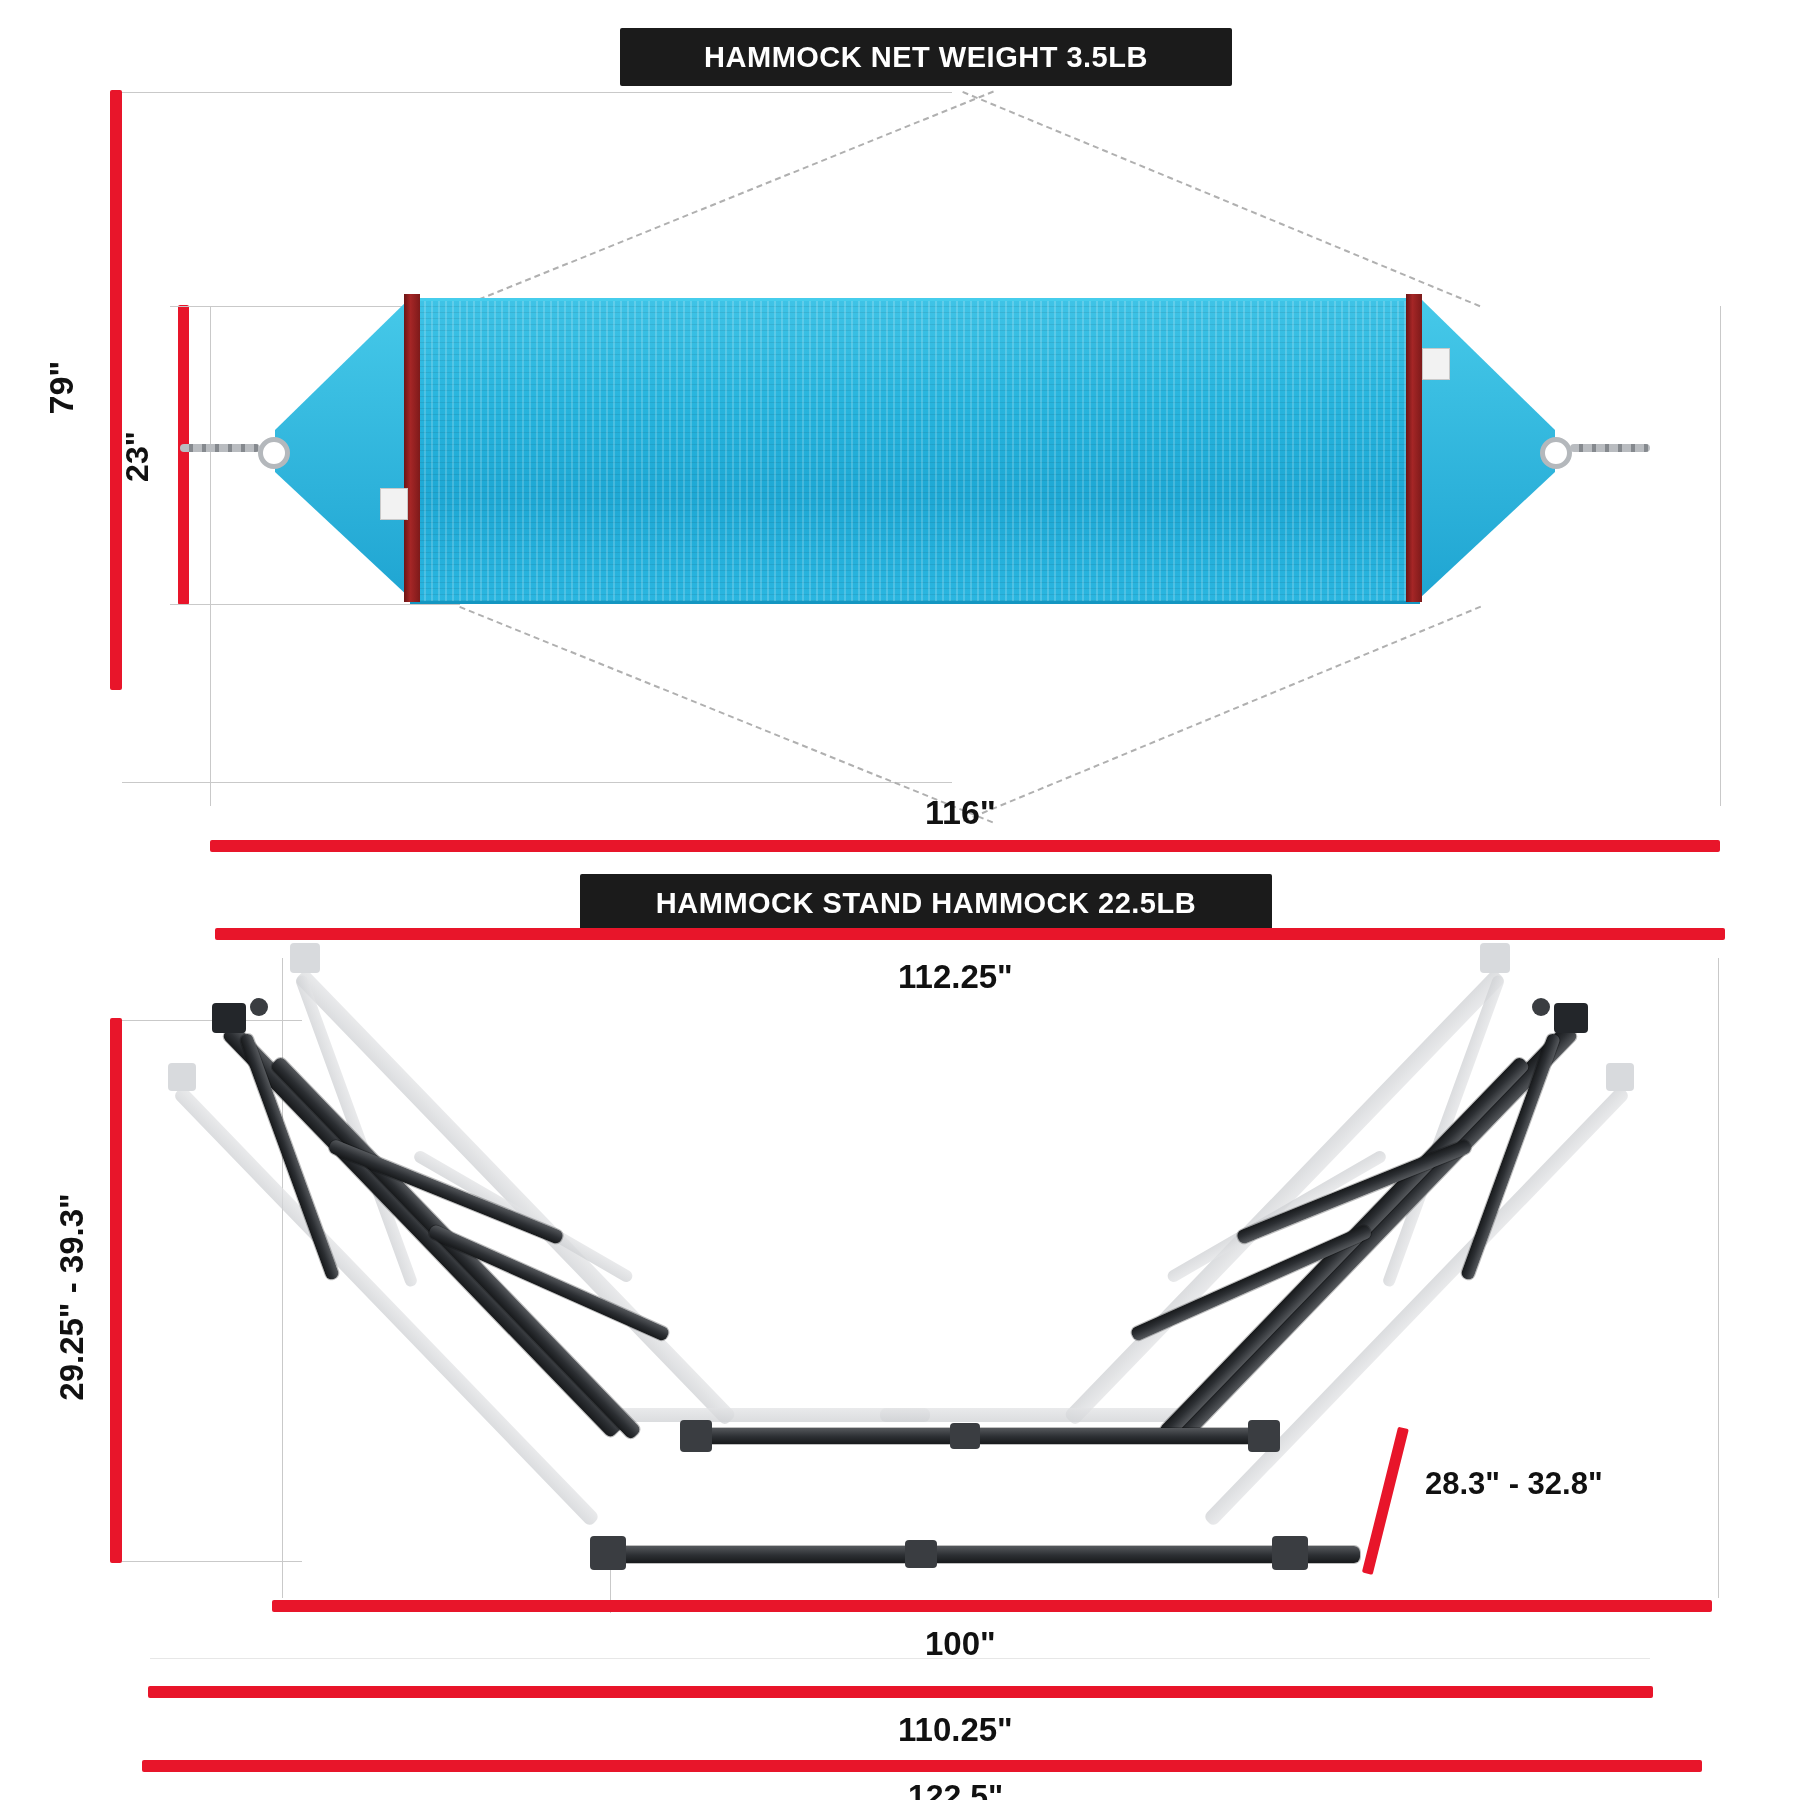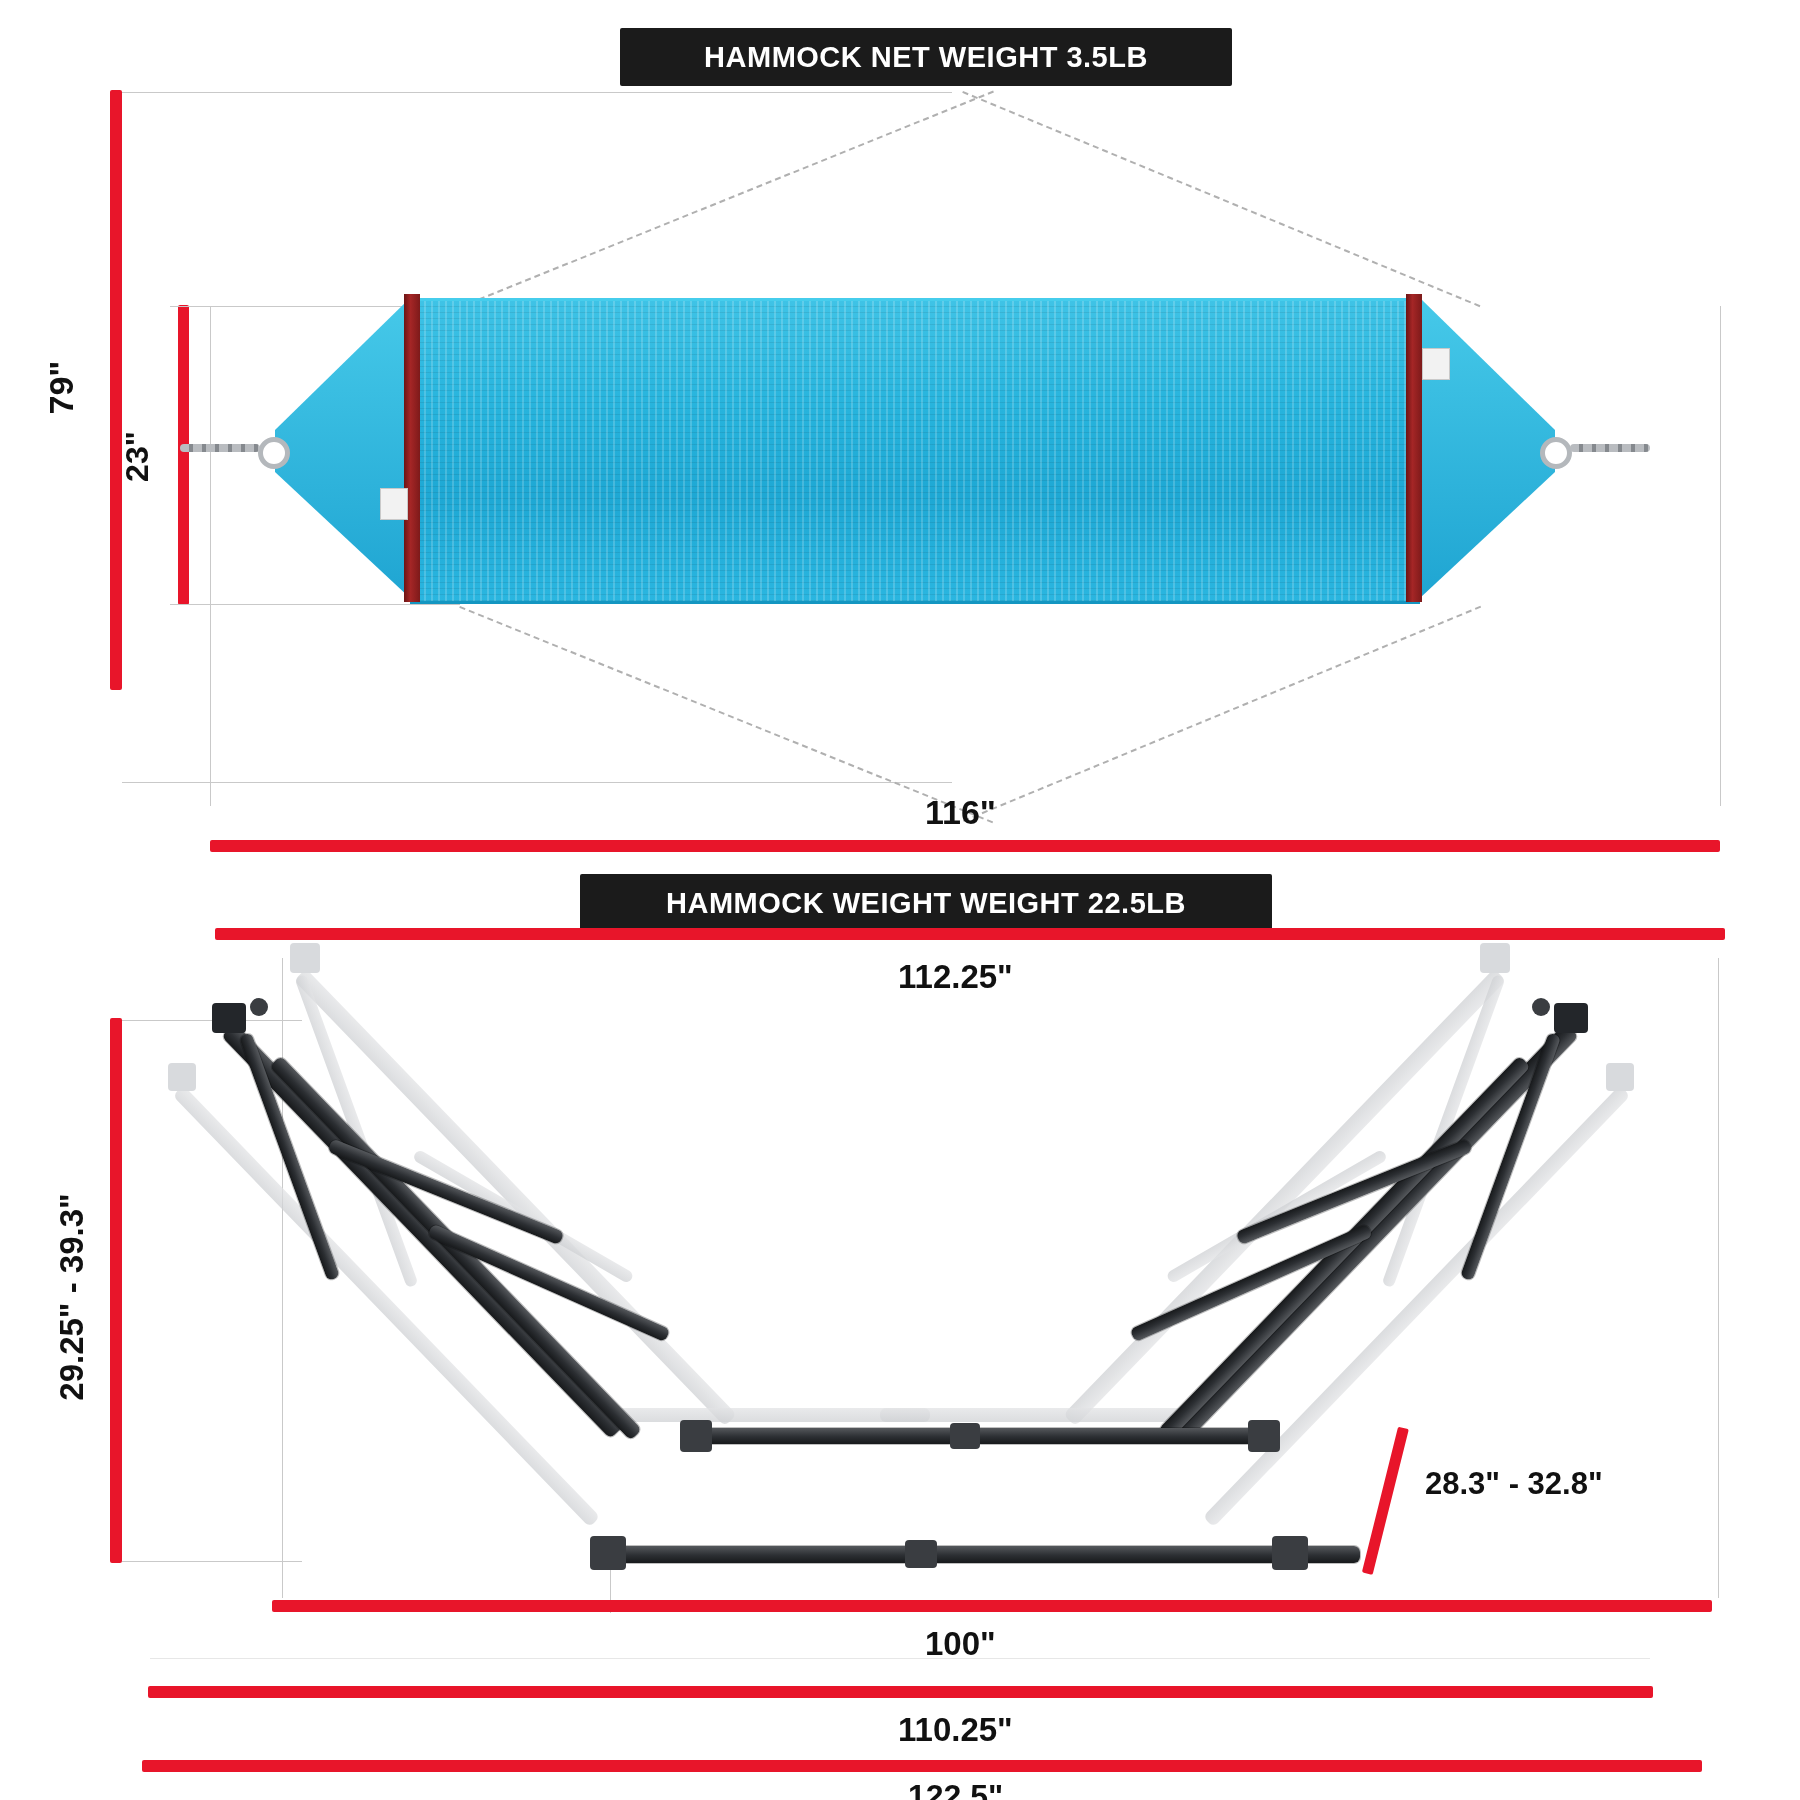--- a/index.html
+++ b/index.html
@@ -86,21 +86,21 @@
     <div class="hm-tag" style="left:1122px;top:50px;"></div>
     <div class="ring" style="left:-42px;top:139px;"></div>
     <div class="ring" style="right:-42px;top:139px;"></div>
     <div class="chain" style="left:-120px;top:146px;width:80px;"></div>
     <div class="chain" style="right:-120px;top:146px;width:80px;"></div>
   </div>
 
   <div class="dimtext" style="left:925px;top:785px;font-size:34px;">116"</div>
   <div class="redbar" style="left:210px;top:832px;width:1510px;height:12px;"></div>
 
-  <div class="badge" style="left:580px;top:866px;width:660px;height:46px;font-size:29px;">HAMMOCK WEIGHT WEIGHT 22.5LB</div>
+  <div class="badge" style="left:580px;top:866px;width:660px;height:46px;font-size:29px;">HAMMOCK STAND HAMMOCK 22.5LB</div>
 
   <div class="redbar" style="left:215px;top:920px;width:1510px;height:12px;"></div>
   <div class="dimtext" style="left:898px;top:950px;font-size:33px;">112.25"</div>
 
   <div class="redbar" style="left:110px;top:1010px;width:12px;height:545px;"></div>
   <div class="dimtext vtext" style="left:-32px;top:1270px;font-size:33px;transform:rotate(-90deg);">29.25" - 39.3"</div>
 
   <div class="thinline" style="left:122px;top:1012px;width:180px;height:1px;"></div>
   <div class="thinline" style="left:122px;top:1553px;width:180px;height:1px;"></div>
   <div class="thinline" style="left:282px;top:950px;width:1px;height:640px;"></div>

